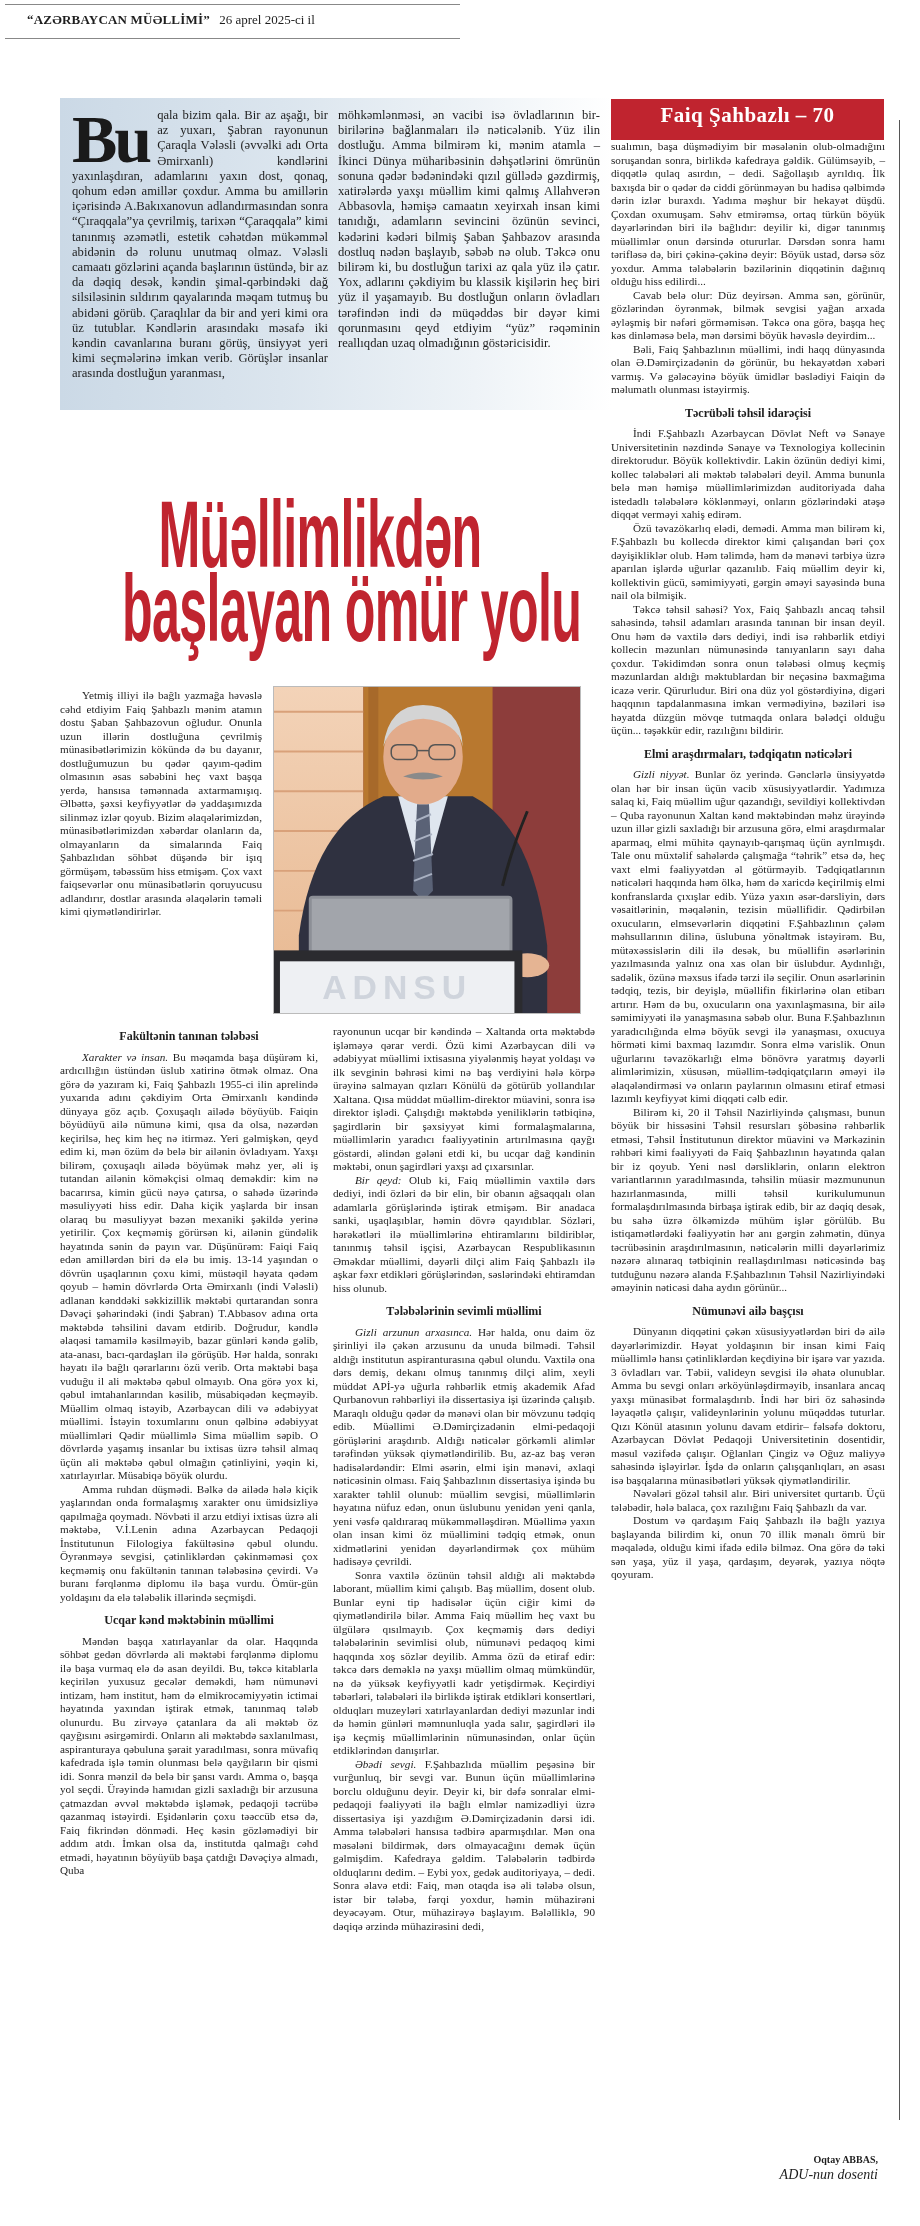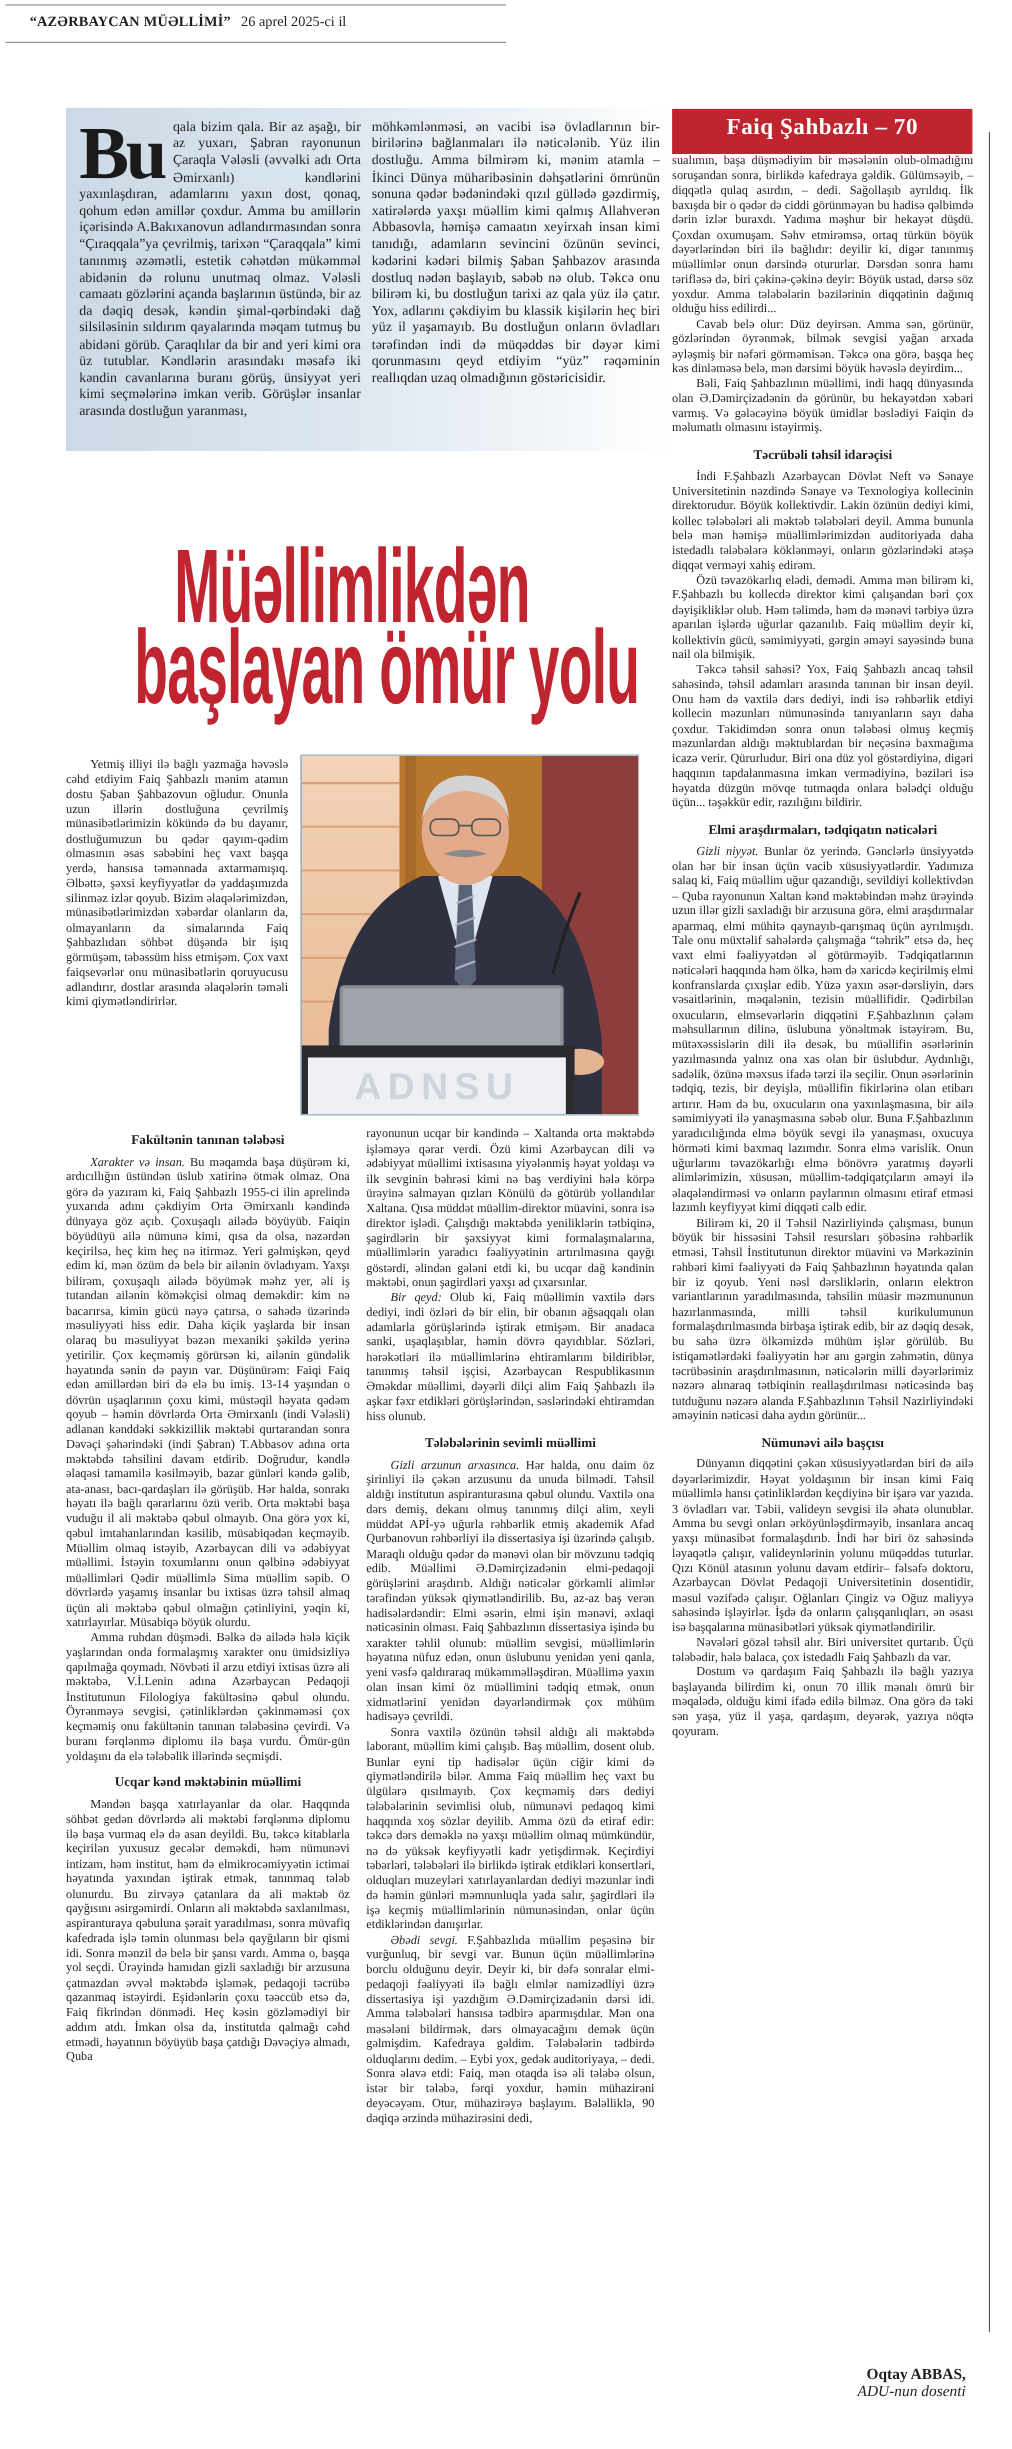--- a/index.html
+++ b/index.html
@@ -41,21 +41,21 @@
   }
   .headline .line { display: block; transform: scaleY(1.25); transform-origin: center top; }
 
   .photo {
     position: absolute; left: 273px; top: 686px; width: 308px; height: 328px;
     border: 1px solid #bbb; overflow: hidden; background: #7dd3fc;
   }
   .photo svg { width: 100%; height: 100%; display: block; }
 
   .signature { position: absolute; right: 42px; text-align: right; }
-  .signature .name { font-weight: bold; font-size: 14px; line-height: 16px; }
+  .signature .name { font-weight: bold; font-size: 10px; line-height: 16px; }
   .signature .role { font-style: italic; font-size: 14px; line-height: 14px; }
 </style>
 </head>
 <body>
 
 <div class="hdr-rule" style="top:4px;"></div>
 <div class="masthead">
   <span class="paper">“AZƏRBAYCAN MÜƏLLİMİ”</span>
   <span class="date">26 aprel 2025-ci il</span>
 </div>
@@ -146,30 +146,30 @@
     <p><em>Bir qeyd:</em><span> Olub ki, Faiq müəllimin vaxtilə dərs dediyi, indi özləri də bir elin, bir obanın ağsaqqalı olan adamlarla görüşlərində iştirak etmişəm. Bir anadaca sanki, uşaqlaşıblar, həmin dövrə qayıdıblar. Sözləri, hərəkətləri ilə müəllimlərinə ehtiramlarını bildiriblər, tanınmış təhsil işçisi, Azərbaycan Respublikasının Əməkdar müəllimi, dəyərli dilçi alim Faiq Şahbazlı ilə aşkar fəxr etdikləri görüşlərindən, səslərindəki ehtiramdan hiss olunub.</span></p>
     <h3>Tələbələrinin sevimli müəllimi</h3>
     <p><em>Gizli arzunun arxasınca.</em><span> Hər halda, onu daim öz şirinliyi ilə çəkən arzusunu da unuda bilmədi. Təhsil aldığı institutun aspiranturasına qəbul olundu. Vaxtilə ona dərs demiş, dekanı olmuş tanınmış dilçi alim, xeyli müddət APİ-yə uğurla rəhbərlik etmiş akademik Afad Qurbanovun rəhbərliyi ilə dissertasiya işi üzərində çalışıb. Maraqlı olduğu qədər də mənəvi olan bir mövzunu tədqiq edib. Müəllimi Ə.Dəmirçizadənin elmi-pedaqoji görüşlərini araşdırıb. Aldığı nəticələr görkəmli alimlər tərəfindən yüksək qiymətləndirilib. Bu, az-az baş verən hadisələrdəndir: Elmi əsərin, elmi işin mənəvi, əxlaqi nəticəsinin olması. Faiq Şahbazlının dissertasiya işində bu xarakter təhlil olunub: müəllim sevgisi, müəllimlərin həyatına nüfuz edən, onun üslubunu yenidən yeni qanla, yeni vəsfə qaldıraraq mükəmməlləşdirən. Müəllimə yaxın olan insan kimi öz müəllimini tədqiq etmək, onun xidmətlərini yenidən dəyərləndirmək çox mühüm hadisəyə çevrildi.</span></p>
     <p><span>Sonra vaxtilə özünün təhsil aldığı ali məktəbdə laborant, müəllim kimi çalışıb. Baş müəllim, dosent olub. Bunlar eyni tip hadisələr üçün ciğir kimi də qiymətləndirilə bilər. Amma Faiq müəllim heç vaxt bu ülgülərə qısılmayıb. Çox keçməmiş dərs dediyi tələbələrinin sevimlisi olub, nümunəvi pedaqoq kimi haqqında xoş sözlər deyilib. Amma özü də etiraf edir: təkcə dərs deməklə nə yaxşı müəllim olmaq mümkündür, nə də yüksək keyfiyyətli kadr yetişdirmək. Keçirdiyi təbərləri, tələbələri ilə birlikdə iştirak etdikləri konsertləri, olduqları muzeyləri xatırlayanlardan dediyi məzunlar indi də həmin günləri məmnunluqla yada salır, şagirdləri ilə işə keçmiş müəllimlərinin nümunəsindən, onlar üçün etdiklərindən danışırlar.</span></p>
     <p><em>Əbədi sevgi.</em><span> F.Şahbazlıda müəllim peşəsinə bir vurğunluq, bir sevgi var. Bunun üçün müəllimlərinə borclu olduğunu deyir. Deyir ki, bir dəfə sonralar elmi-pedaqoji fəaliyyəti ilə bağlı elmlər namizədliyi üzrə dissertasiya işi yazdığım Ə.Dəmirçizadənin dərsi idi. Amma tələbələri hansısa tədbirə aparmışdılar. Mən ona məsələni bildirmək, dərs olmayacağını demək üçün gəlmişdim. Kafedraya gəldim. Tələbələrin tədbirdə olduqlarını dedim. – Eybi yox, gedək auditoriyaya, – dedi. Sonra əlavə etdi: Faiq, mən otaqda isə əli tələbə olsun, istər bir tələbə, fərqi yoxdur, həmin mühazirəni deyəcəyəm. Otur, mühazirəyə başlayım. Bələlliklə, 90 dəqiqə ərzində mühazirəsini dedi,</span></p>
   </div>
 
 <div class="col-text" id="col-right" style="left:611px; top:140px; width:274px;">
     <p class="noindent"><span>sualımın, başa düşmədiyim bir məsələnin olub-olmadığını soruşandan sonra, birlikdə kafedraya gəldik. Gülümsəyib, – diqqətlə qulaq asırdın, – dedi. Sağollaşıb ayrıldıq. İlk baxışda bir o qədər də ciddi görünməyən bu hadisə qəlbimdə dərin izlər buraxdı. Yadıma məşhur bir hekayət düşdü. Çoxdan oxumuşam. Səhv etmirəmsə, ortaq türkün böyük dəyərlərindən biri ilə bağlıdır: deyilir ki, digər tanınmış müəllimlər onun dərsində otururlar. Dərsdən sonra hamı tərifləsə də, biri çəkinə-çəkinə deyir: Böyük ustad, dərsə söz yoxdur. Amma tələbələrin bəzilərinin diqqətinin dağınıq olduğu hiss edilirdi...</span></p>
     <p><span>Cavab belə olur: Düz deyirsən. Amma sən, görünür, gözlərindən öyrənmək, bilmək sevgisi yağan arxada əyləşmiş bir nəfəri görməmisən. Təkcə ona görə, başqa heç kəs dinləməsə belə, mən dərsimi böyük həvəslə deyirdim...</span></p>
-    <p><span>Bəli, Faiq Şahbazlının müəllimi, indi haqq dünyasında olan Ə.Dəmirçizadənin də görünür, bu hekayətdən xəbəri varmış. Və gələcəyinə böyük ümidlər bəslədiyi Faiqin də məlumatlı olmasını istəyirmiş.</span></p>
+    <p><span>Bəli, Faiq Şahbazlının müəllimi, indi haqq dünyasında olan Ə.Dəmirçizadənin də görünür, bu hekayətdən xəbəri varmış. Və gələcəyinə böyük ümidlər bəslədiyi Faiqin də məlumatlı olunması istəyirmiş.</span></p>
     <h3>Təcrübəli təhsil idarəçisi</h3>
     <p><span>İndi F.Şahbazlı Azərbaycan Dövlət Neft və Sənaye Universitetinin nəzdində Sənaye və Texnologiya kollecinin direktorudur. Böyük kollektivdir. Lakin özünün dediyi kimi, kollec tələbələri ali məktəb tələbələri deyil. Amma bununla belə mən həmişə müəllimlərimizdən auditoriyada daha istedadlı tələbələrə köklənməyi, onların gözlərindəki atəşə diqqət verməyi xahiş edirəm.</span></p>
     <p><span>Özü təvazökarlıq elədi, demədi. Amma mən bilirəm ki, F.Şahbazlı bu kollecdə direktor kimi çalışandan bəri çox dəyişikliklər olub. Həm təlimdə, həm də mənəvi tərbiyə üzrə aparılan işlərdə uğurlar qazanılıb. Faiq müəllim deyir ki, kollektivin gücü, səmimiyyəti, gərgin əməyi sayəsində buna nail ola bilmişik.</span></p>
     <p><span>Təkcə təhsil sahəsi? Yox, Faiq Şahbazlı ancaq təhsil sahəsində, təhsil adamları arasında tanınan bir insan deyil. Onu həm də vaxtilə dərs dediyi, indi isə rəhbərlik etdiyi kollecin məzunları nümunəsində tanıyanların sayı daha çoxdur. Təkidimdən sonra onun tələbəsi olmuş keçmiş məzunlardan aldığı məktublardan bir neçəsinə baxmağıma icazə verir. Qürurludur. Biri ona düz yol göstərdiyinə, digəri haqqının tapdalanmasına imkan vermədiyinə, bəziləri isə həyatda düzgün mövqe tutmaqda onlara bələdçi olduğu üçün... təşəkkür edir, razılığını bildirir.</span></p>
     <h3>Elmi araşdırmaları, tədqiqatın nəticələri</h3>
     <p><em>Gizli niyyət.</em><span> Bunlar öz yerində. Gənclərlə ünsiyyətdə olan hər bir insan üçün vacib xüsusiyyətlərdir. Yadımıza salaq ki, Faiq müəllim uğur qazandığı, sevildiyi kollektivdən – Quba rayonunun Xaltan kənd məktəbindən məhz ürəyində uzun illər gizli saxladığı bir arzusuna görə, elmi araşdırmalar aparmaq, elmi mühitə qaynayıb-qarışmaq üçün ayrılmışdı. Tale onu müxtəlif sahələrdə çalışmağa “təhrik” etsə də, heç vaxt elmi fəaliyyətdən əl götürməyib. Tədqiqatlarının nəticələri haqqında həm ölkə, həm də xaricdə keçirilmiş elmi konfranslarda çıxışlar edib. Yüzə yaxın əsər-dərsliyin, dərs vəsaitlərinin, məqalənin, tezisin müəllifidir. Qədirbilən oxucuların, elmsevərlərin diqqətini F.Şahbazlının çələm məhsullarının dilinə, üslubuna yönəltmək istəyirəm. Bu, mütəxəssislərin dili ilə desək, bu müəllifin əsərlərinin yazılmasında yalnız ona xas olan bir üslubdur. Aydınlığı, sadəlik, özünə məxsus ifadə tərzi ilə seçilir. Onun əsərlərinin tədqiq, tezis, bir deyişlə, müəllifin fikirlərinə olan etibarı artırır. Həm də bu, oxucuların ona yaxınlaşmasına, bir ailə səmimiyyəti ilə yanaşmasına səbəb olur. Buna F.Şahbazlının yaradıcılığında elmə böyük sevgi ilə yanaşması, oxucuya hörməti kimi baxmaq lazımdır. Sonra elmə varislik. Onun uğurlarını təvazökarlığı elmə bönövrə yaratmış dəyərli alimlərimizin, xüsusən, müəllim-tədqiqatçıların əməyi ilə əlaqələndirməsi və onların paylarının olmasını etiraf etməsi lazımlı keyfiyyət kimi diqqəti cəlb edir.</span></p>
     <p><span>Bilirəm ki, 20 il Təhsil Nazirliyində çalışması, bunun böyük bir hissəsini Təhsil resursları şöbəsinə rəhbərlik etməsi, Təhsil İnstitutunun direktor müavini və Mərkəzinin rəhbəri kimi fəaliyyəti də Faiq Şahbazlının həyatında qalan bir iz qoyub. Yeni nəsl dərsliklərin, onların elektron variantlarının yaradılmasında, təhsilin müasir məzmununun hazırlanmasında, milli təhsil kurikulumunun formalaşdırılmasında birbaşa iştirak edib, bir az dəqiq desək, bu sahə üzrə ölkəmizdə mühüm işlər görülüb. Bu istiqamətlərdəki fəaliyyətin hər anı gərgin zəhmətin, dünya təcrübəsinin araşdırılmasının, nəticələrin milli dəyərlərimiz nəzərə alınaraq tətbiqinin reallaşdırılması nəticəsində baş tutduğunu nəzərə alanda F.Şahbazlının Təhsil Nazirliyindəki əməyinin nəticəsi daha aydın görünür...</span></p>
     <h3>Nümunəvi ailə başçısı</h3>
     <p><span>Dünyanın diqqətini çəkən xüsusiyyətlərdən biri də ailə dəyərlərimizdir. Həyat yoldaşının bir insan kimi Faiq müəllimlə hansı çətinliklərdən keçdiyinə bir işarə var yazıda. 3 övladları var. Təbii, valideyn sevgisi ilə əhatə olunublar. Amma bu sevgi onları ərköyünləşdirməyib, insanlara ancaq yaxşı münasibət formalaşdırıb. İndi hər biri öz sahəsində ləyaqətlə çalışır, valideynlərinin yolunu müqəddəs tuturlar. Qızı Könül atasının yolunu davam etdirir– fəlsəfə doktoru, Azərbaycan Dövlət Pedaqoji Universitetinin dosentidir, məsul vəzifədə çalışır. Oğlanları Çingiz və Oğuz maliyyə sahəsində işləyirlər. İşdə də onların çalışqanlıqları, ən əsası isə başqalarına münasibətləri yüksək qiymətləndirilir.</span></p>
-    <p><span>Nəvələri gözəl təhsil alır. Biri universitet qurtarıb. Üçü tələbədir, hələ balaca, çox istedadlı Faiq Şahbazlı da var.</span></p>
+    <p><span>Nəvələri gözəl təhsil alır. Biri universitet qurtarıb. Üçü tələbədir, hələ balaca, çox razılığını Faiq Şahbazlı da var.</span></p>
     <p><span>Dostum və qardaşım Faiq Şahbazlı ilə bağlı yazıya başlayanda bilirdim ki, onun 70 illik mənalı ömrü bir məqalədə, olduğu kimi ifadə edilə bilməz. Ona görə də təki sən yaşa, yüz il yaşa, qardaşım, deyərək, yazıya nöqtə qoyuram.</span></p>
   </div>
 
 <div class="signature" style="top:2152px;">
   <div class="name">Oqtay ABBAS,</div>
   <div class="role">ADU-nun dosenti</div>
 </div>
 
 </body></html>

